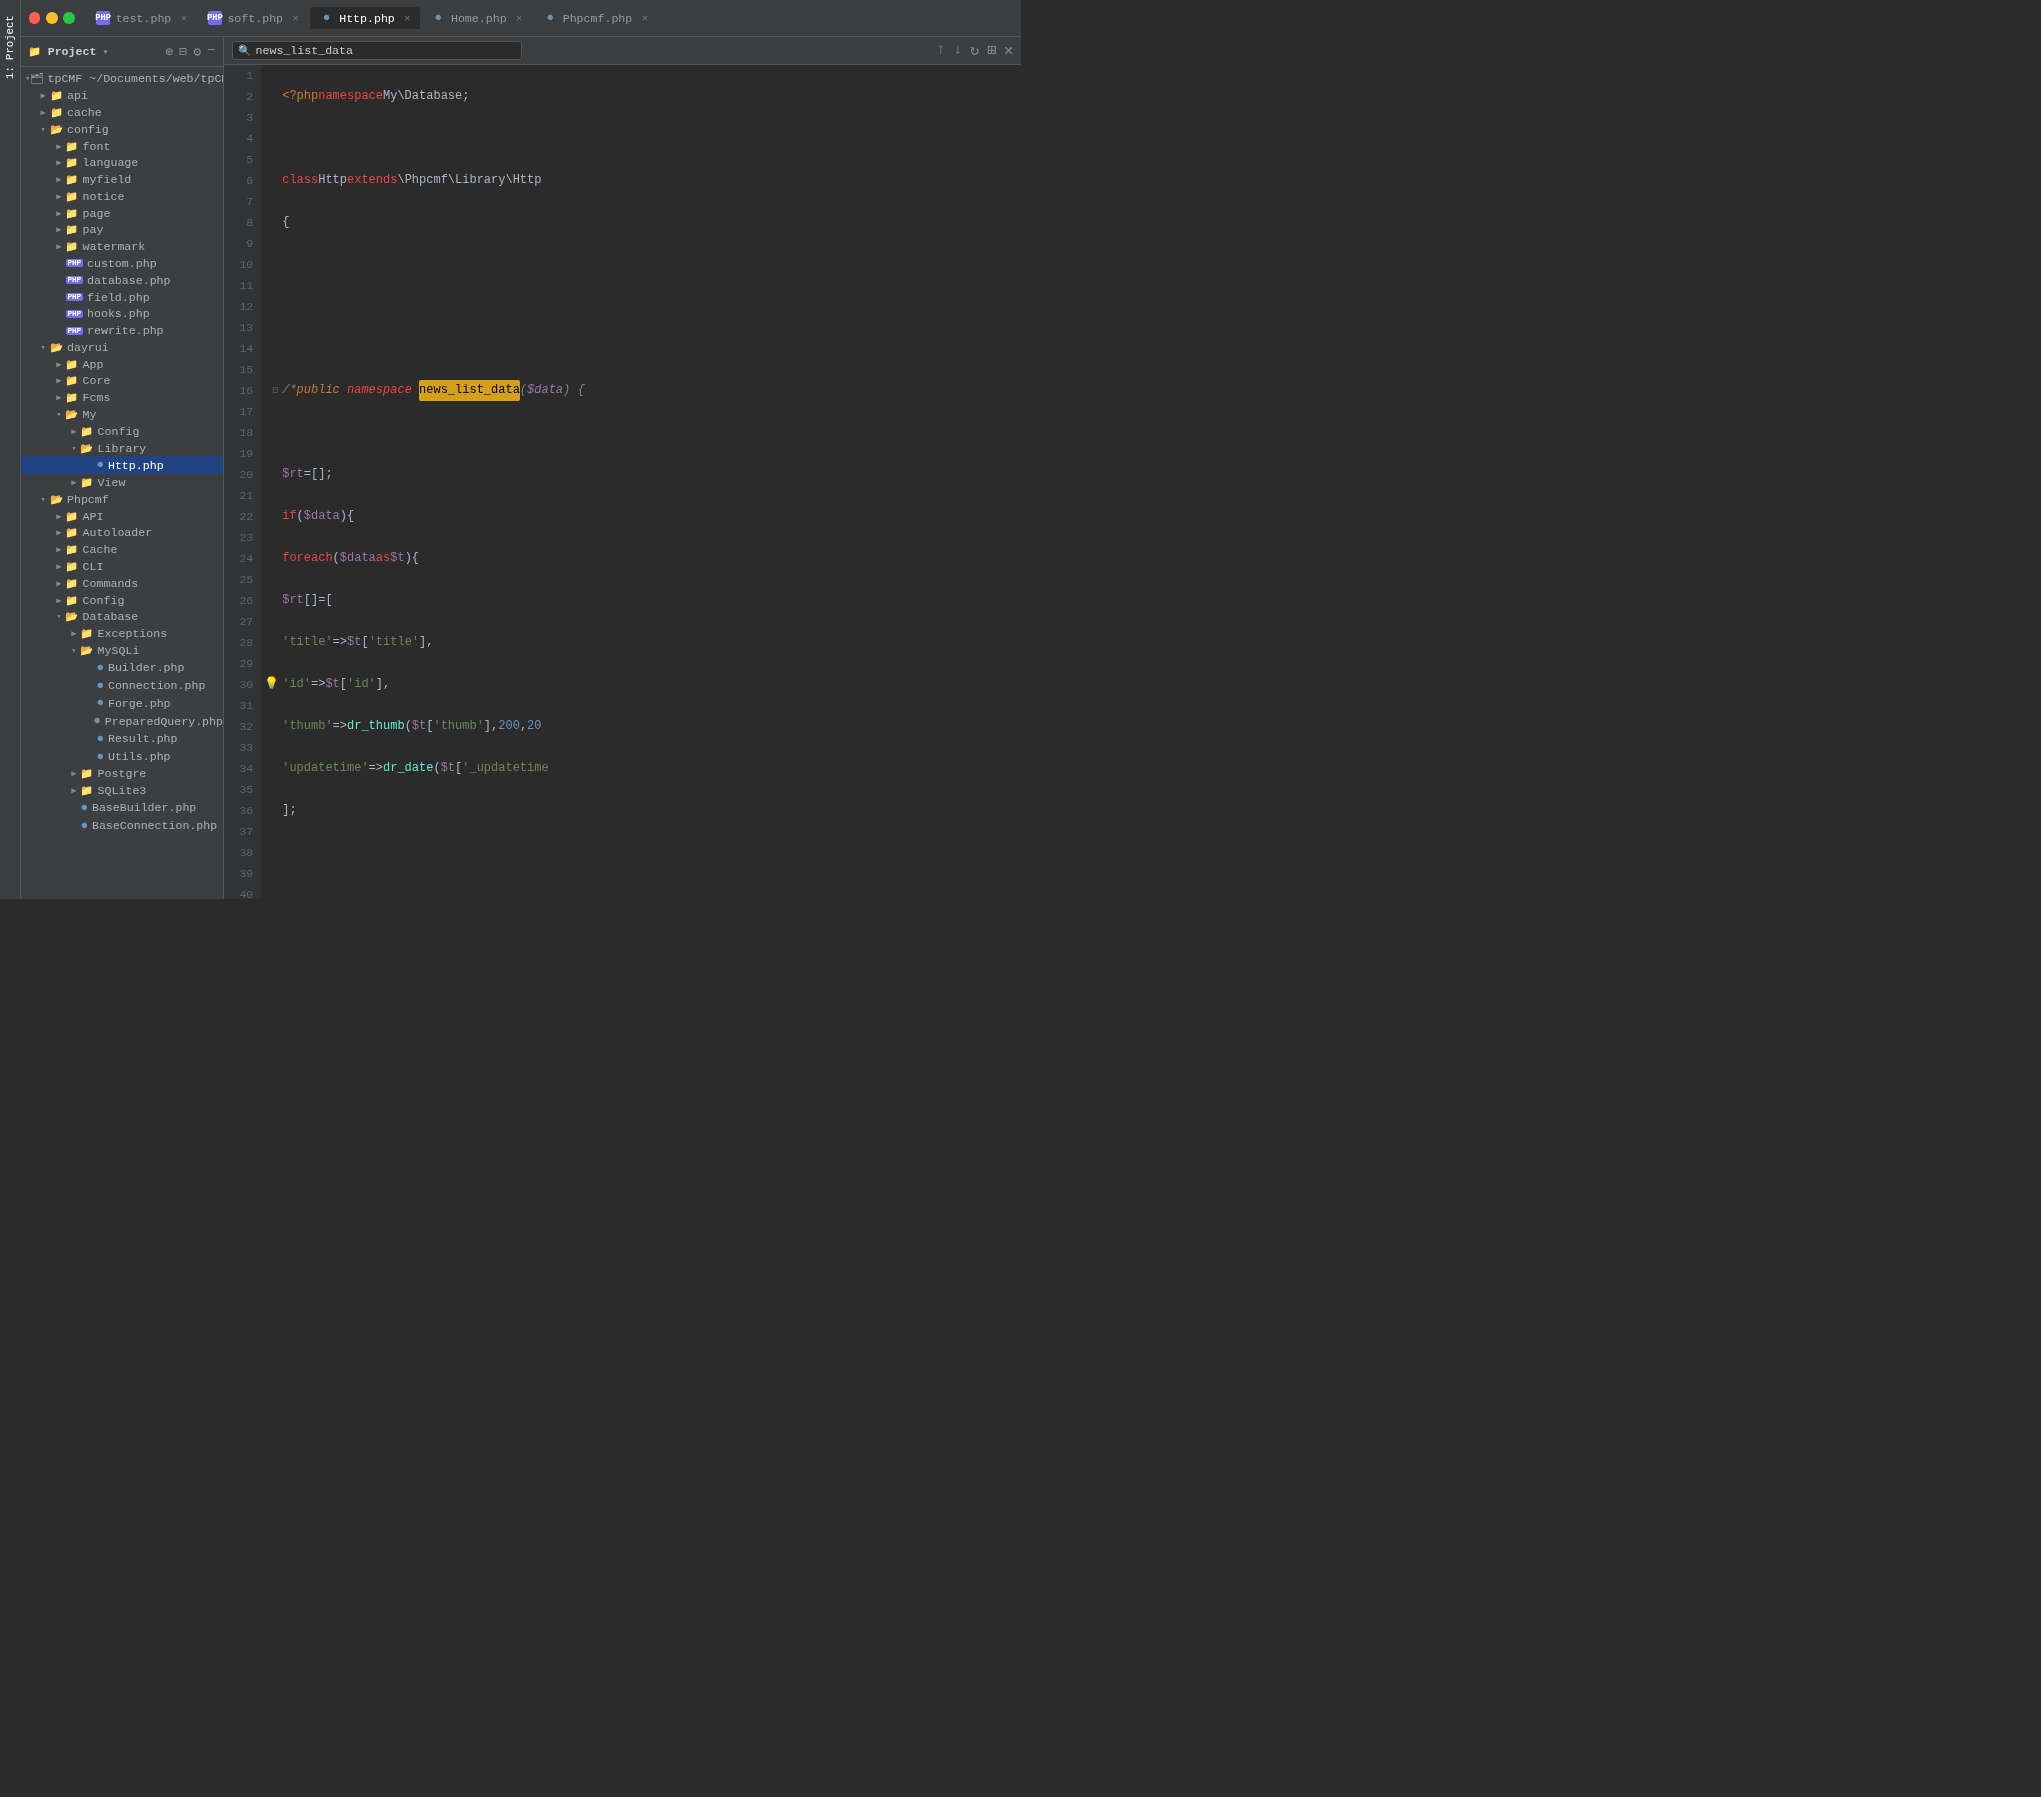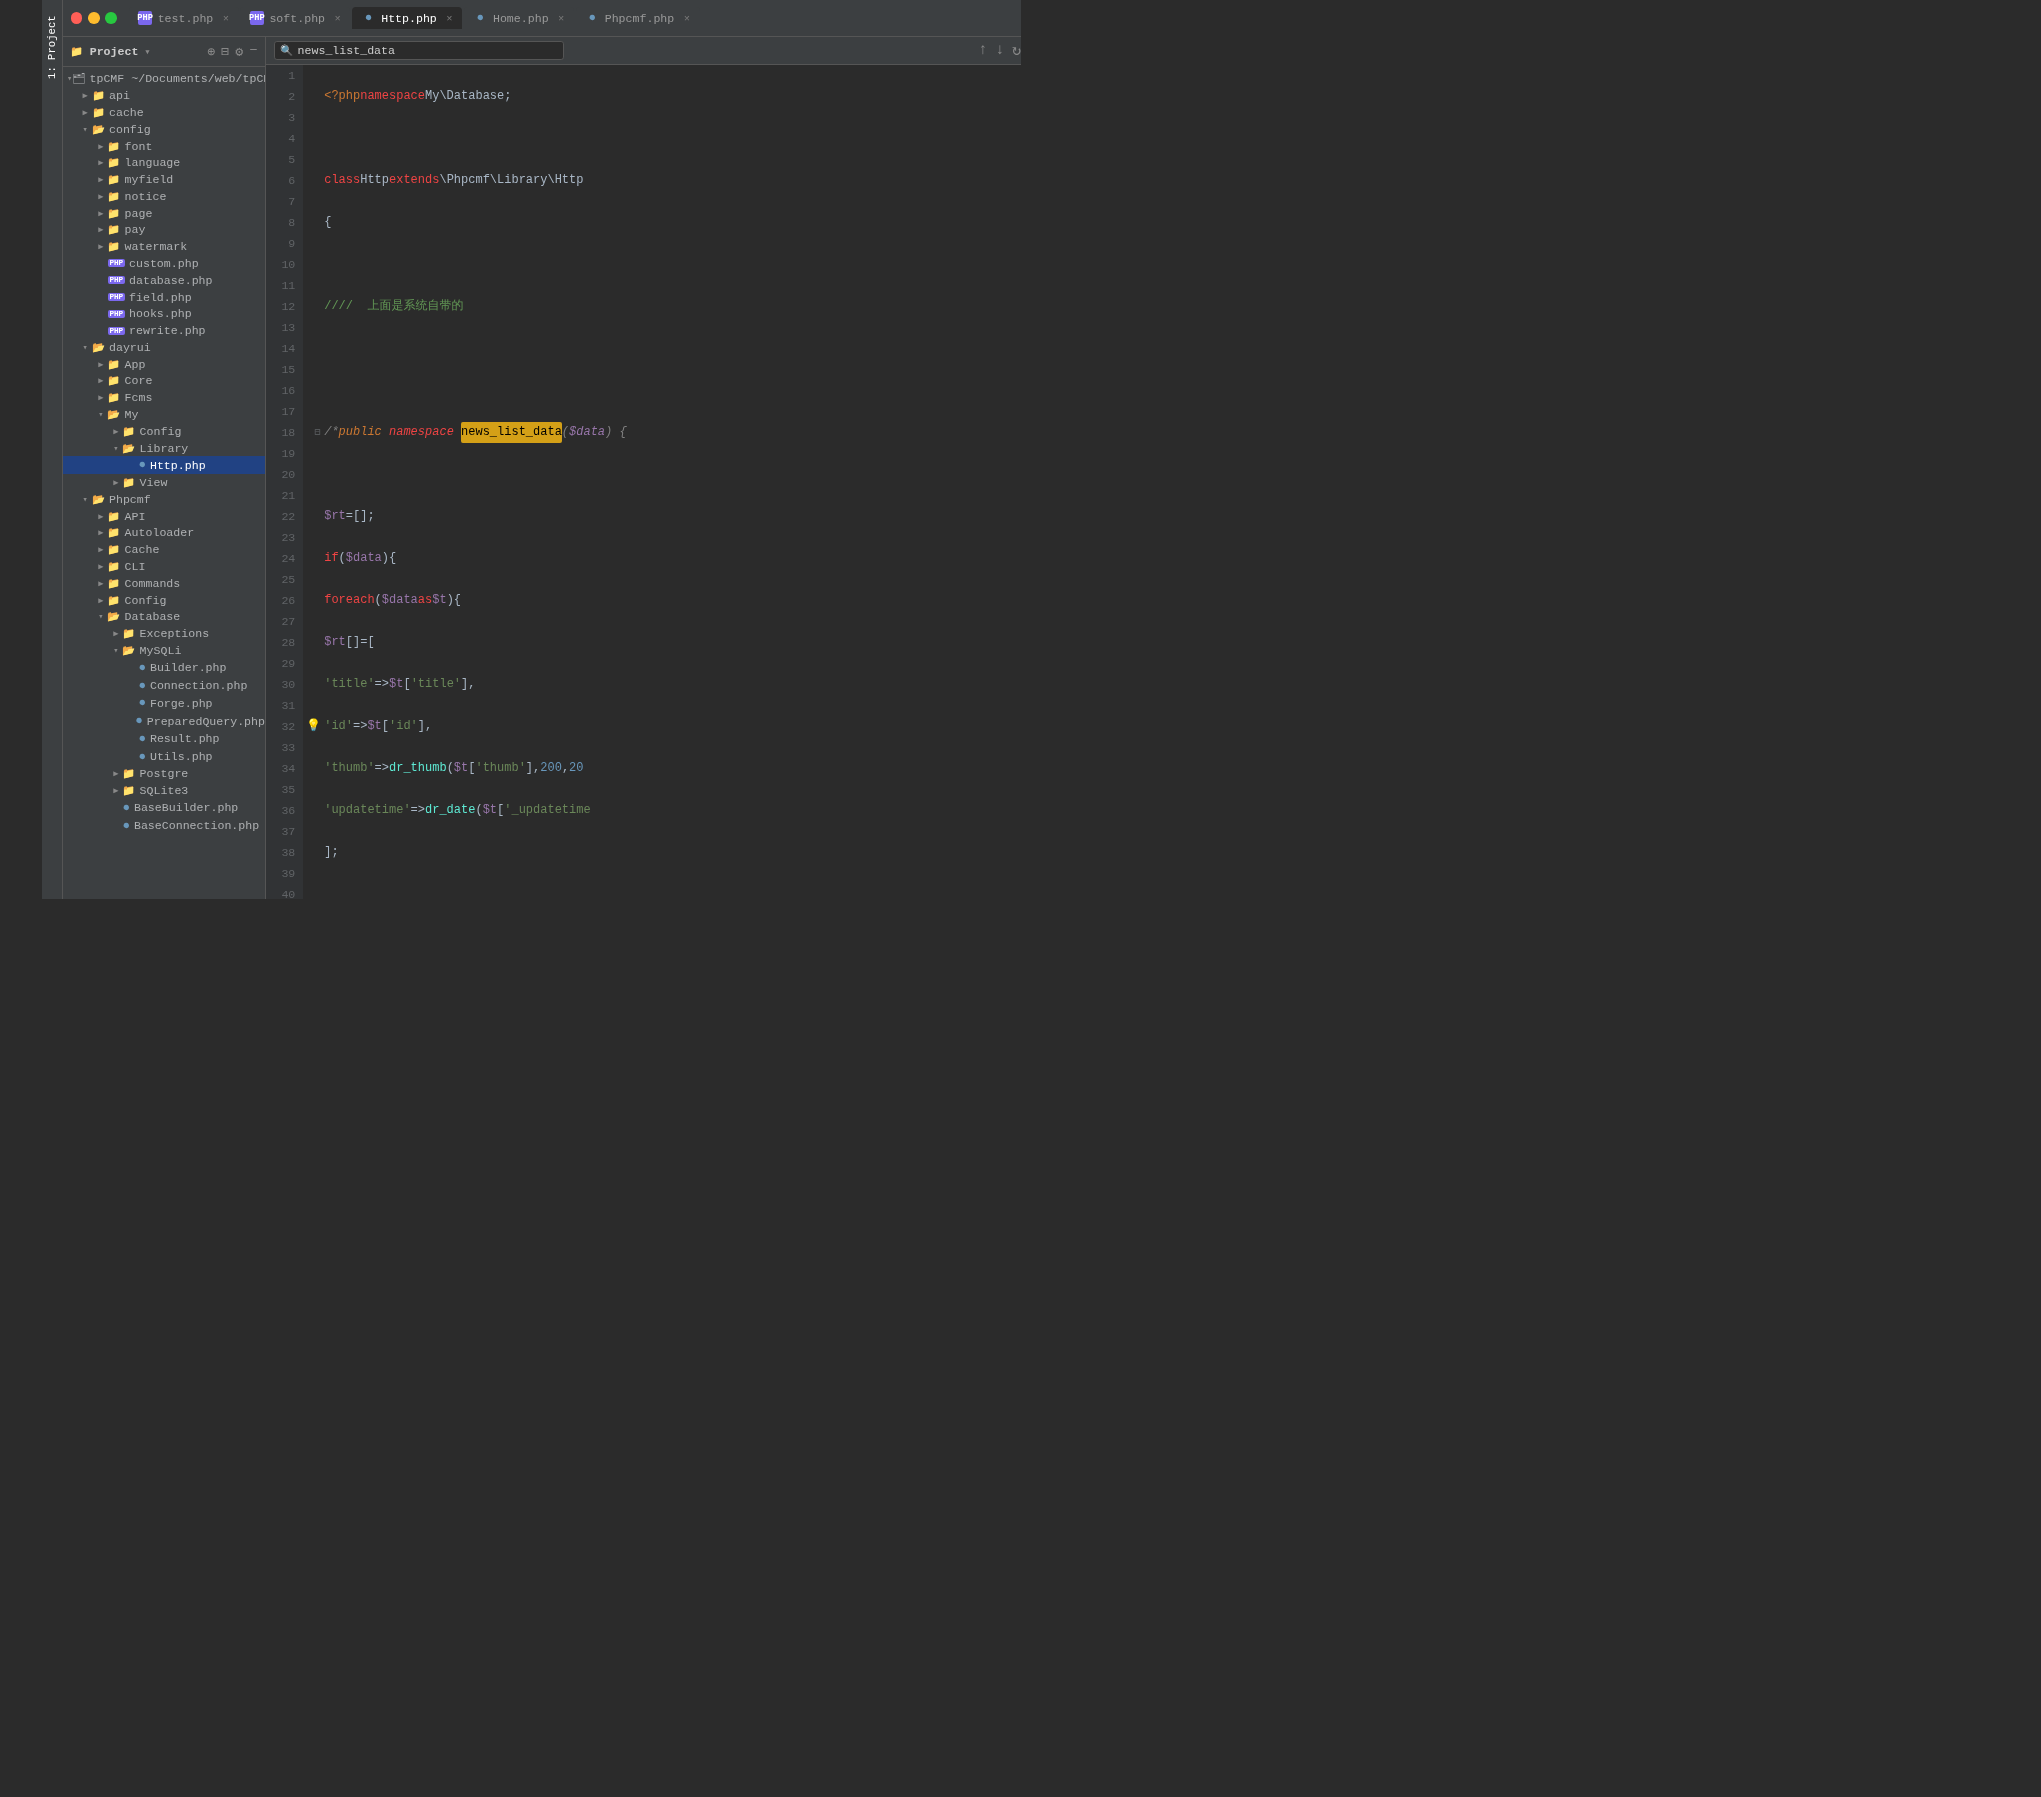--- a/index.html
+++ b/index.html
@@ -238,21 +238,21 @@
       font-size: 10.6px;
       color: #888;
       cursor: pointer;
       padding: 7.7px 1.9px;
     }
     .v-tab-label.active { color: #fff; }
   </style>
 </head>
 <body>
 
-<div style="display:flex; flex-direction:row; width:1021px; height:899px; overflow:hidden;margin-left:42px;">
+<div style="display:flex; flex-direction:row; width:1021px; height:899px; overflow:hidden;">
 
   <div class="vertical-tab">
     <div class="v-tab-label active">1: Project</div>
   </div>
 
   <div style="display:flex; flex-direction:column; flex:1; overflow:hidden;">
 
     <div class="title-bar">
       <div class="window-controls">
         <div class="wc wc-close"></div>
@@ -599,21 +599,20 @@
               <div>38</div>
               <div>39</div>
               <div>40</div>
           </div>
           <div class="code-content">
 <div class="code-line"><div class="fold-spacer"></div><span class="php-tag">&lt;?php</span> <span class="kw">namespace</span> <span class="ns">My\Database</span><span class="op">;</span></div>
 <div class="code-line"><div class="fold-spacer"></div></div>
 <div class="code-line"><div class="fold-spacer"></div><span class="kw">class</span> <span class="cls">Http</span> <span class="kw">extends</span> <span class="ns">\Phpcmf\Library\<span style="color:#a9b7c6;">Http</span></span></div>
 <div class="code-line"><div class="fold-spacer"></div><span class="op">{</span></div>
 <div class="code-line"><div class="fold-spacer"></div></div>
-<div class="code-line"><div class="fold-spacer"></div><span class="cmt2">////  上面是系统自带的</span></div>
 <div class="code-line"><div class="fold-spacer"></div></div>
 <div class="code-line"><div class="fold-spacer"></div></div>
 <div class="code-line"><div class="fold-marker">⊟</div><span class="cmt">/*<span class="kw2">public</span> <span class="kw">namespace</span> </span><span class="highlight-yellow">news_list_data</span><span class="cmt">(<span class="var">$data</span>) {</span></div>
 <div class="code-line"><div class="fold-spacer"></div></div>
 <div class="code-line"><div class="fold-spacer"></div>        <span class="var">$rt</span> <span class="op">=</span> <span class="op">[];</span></div>
 <div class="code-line"><div class="fold-spacer"></div>        <span class="kw">if</span> <span class="op">(</span><span class="var">$data</span><span class="op">)</span> <span class="op">{</span></div>
 <div class="code-line"><div class="fold-spacer"></div>            <span class="kw">foreach</span> <span class="op">(</span><span class="var">$data</span> <span class="kw">as</span> <span class="var">$t</span><span class="op">)</span> <span class="op">{</span></div>
 <div class="code-line"><div class="fold-spacer"></div>                <span class="var">$rt</span><span class="op">[]</span> <span class="op">=</span> <span class="op">[</span></div>
 <div class="code-line"><div class="fold-spacer"></div>                    <span class="str">'title'</span> <span class="op">=&gt;</span> <span class="var">$t</span><span class="op">[</span><span class="str">'title'</span><span class="op">],</span></div>
 <div class="code-line" style="position:relative;"><span style="position:absolute; left:-3.9px; color:#f0a030;">💡</span><div class="fold-spacer"></div>                    <span class="str">'id'</span> <span class="op">=&gt;</span> <span class="var">$t</span><span class="op">[</span><span class="str">'id'</span><span class="op">],</span></div>

